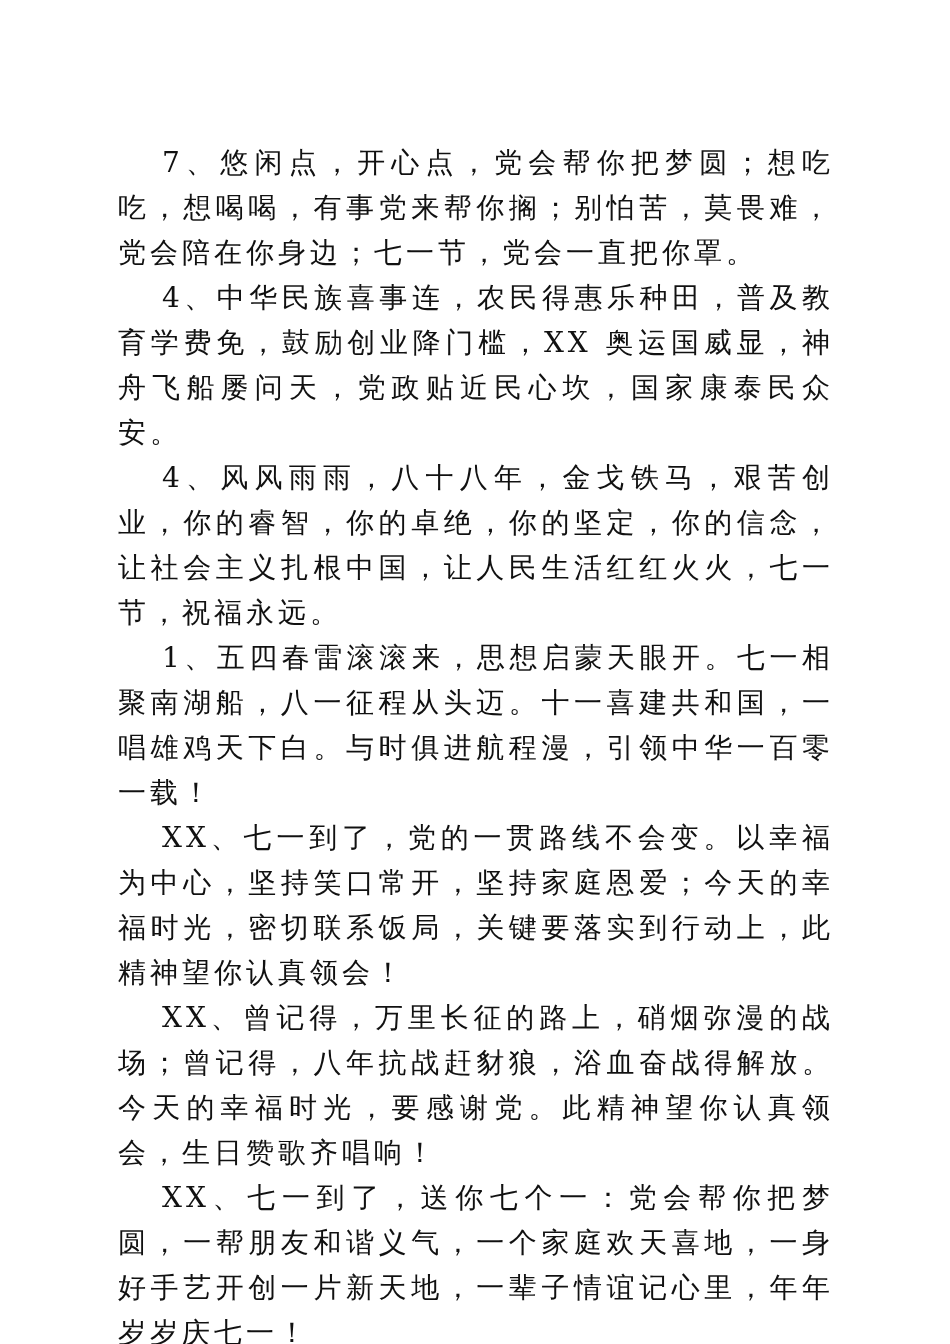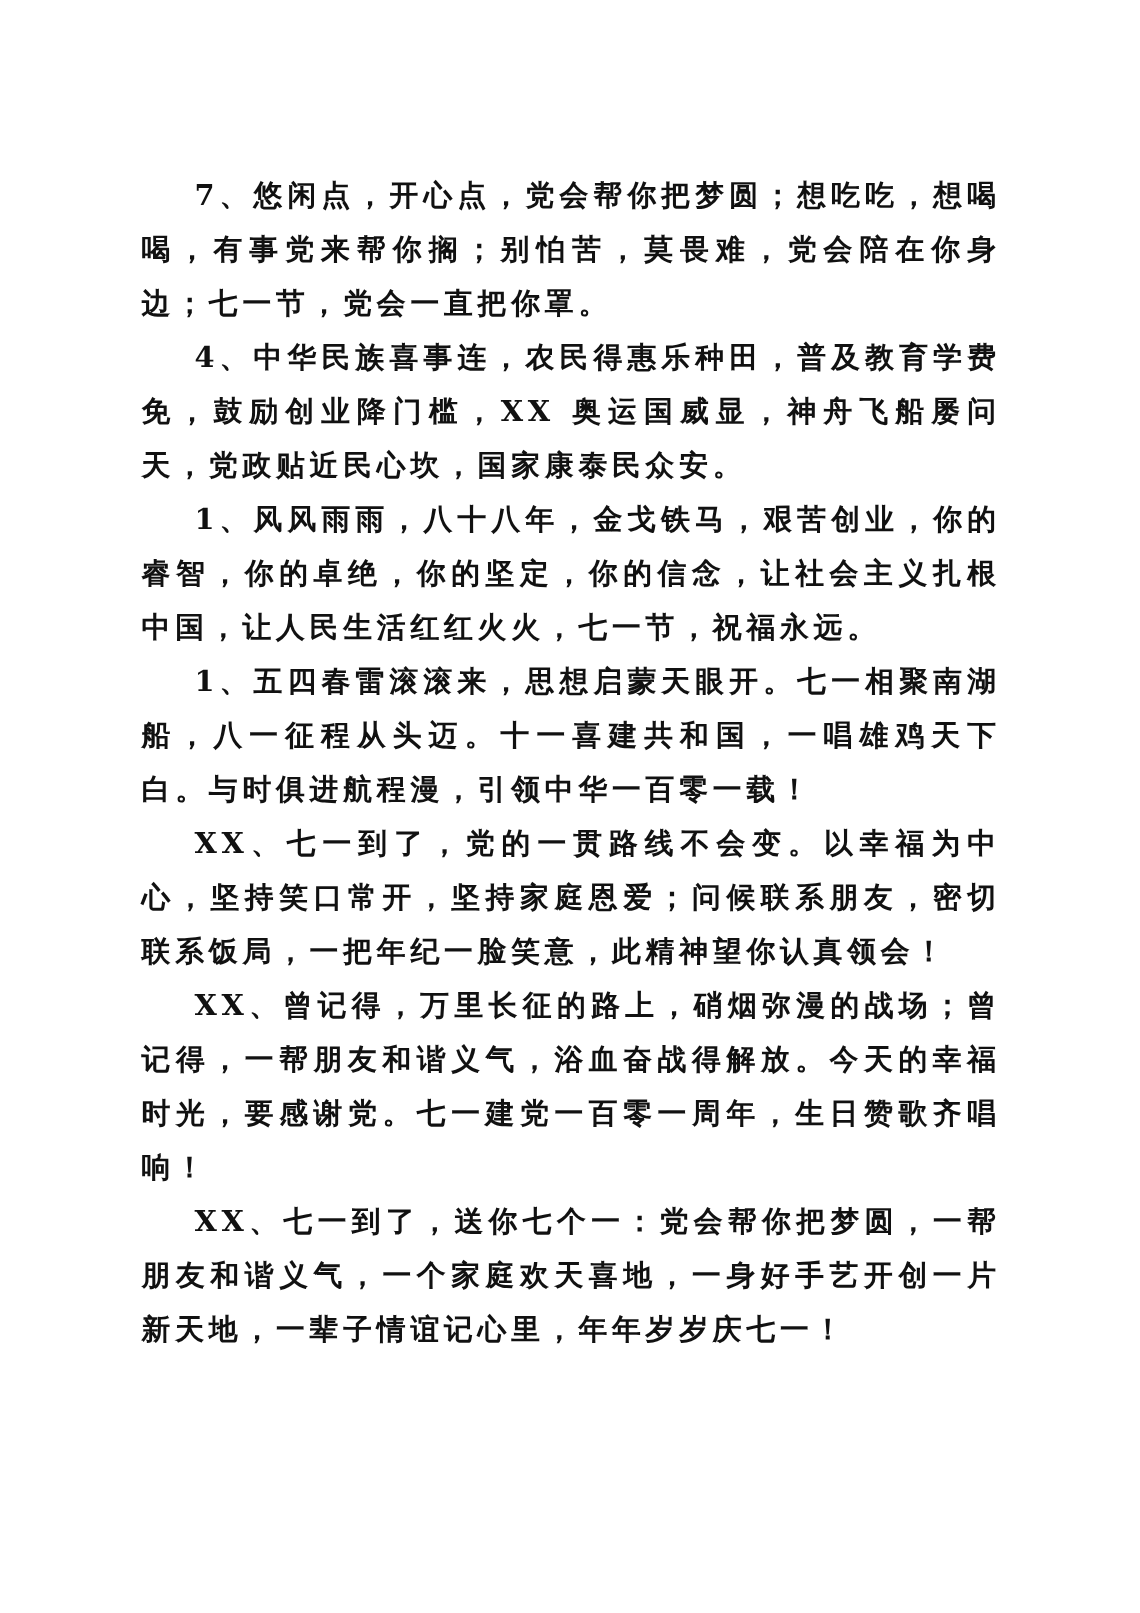--- a/index.html
+++ b/index.html
@@ -15,35 +15,34 @@
     }
     .page {
       position: absolute;
       left: 118px;
       top: 140px;
       width: 716px;
     }
     .para {
       margin: 0;
       font-family: "DejaVu Serif", "Liberation Serif", serif;
-      font-size: 24px;
+      font-size: 28px;
       line-height: 45px;
       color: #111111;
       text-indent: 44px;
       text-align: justify;
       text-align-last: left;
       letter-spacing: 4px;
       word-break: break-all;
-      font-weight: bold;
     }
   </style>
 </head>
 <body>
 
 <div class="page">
   <p class="para">7、悠闲点，开心点，党会帮你把梦圆；想吃吃，想喝喝，有事党来帮你搁；别怕苦，莫畏难，党会陪在你身边；七一节，党会一直把你罩。</p>
   <p class="para">4、中华民族喜事连，农民得惠乐种田，普及教育学费免，鼓励创业降门槛，XX 奥运国威显，神舟飞船屡问天，党政贴近民心坎，国家康泰民众安。</p>
-  <p class="para">1、风风雨雨，八十八年，金戈铁马，艰苦创业，你的睿智，你的卓绝，你的坚定，你的信念，让社会主义扎根中国，让人民生活红红火火，七一节，祝福永远。</p>
+  <p class="para">4、风风雨雨，八十八年，金戈铁马，艰苦创业，你的睿智，你的卓绝，你的坚定，你的信念，让社会主义扎根中国，让人民生活红红火火，七一节，祝福永远。</p>
   <p class="para">1、五四春雷滚滚来，思想启蒙天眼开。七一相聚南湖船，八一征程从头迈。十一喜建共和国，一唱雄鸡天下白。与时俱进航程漫，引领中华一百零一载！</p>
-  <p class="para">XX、七一到了，党的一贯路线不会变。以幸福为中心，坚持笑口常开，坚持家庭恩爱；问候联系朋友，密切联系饭局，一把年纪一脸笑意，此精神望你认真领会！</p>
-  <p class="para">XX、曾记得，万里长征的路上，硝烟弥漫的战场；曾记得，一帮朋友和谐义气，浴血奋战得解放。今天的幸福时光，要感谢党。七一建党一百零一周年，生日赞歌齐唱响！</p>
+  <p class="para">XX、七一到了，党的一贯路线不会变。以幸福为中心，坚持笑口常开，坚持家庭恩爱；今天的幸福时光，密切联系饭局，关键要落实到行动上，此精神望你认真领会！</p>
+  <p class="para">XX、曾记得，万里长征的路上，硝烟弥漫的战场；曾记得，八年抗战赶豺狼，浴血奋战得解放。今天的幸福时光，要感谢党。此精神望你认真领会，生日赞歌齐唱响！</p>
   <p class="para">XX、七一到了，送你七个一：党会帮你把梦圆，一帮朋友和谐义气，一个家庭欢天喜地，一身好手艺开创一片新天地，一辈子情谊记心里，年年岁岁庆七一！</p>
 </div>
 
 </body></html>

